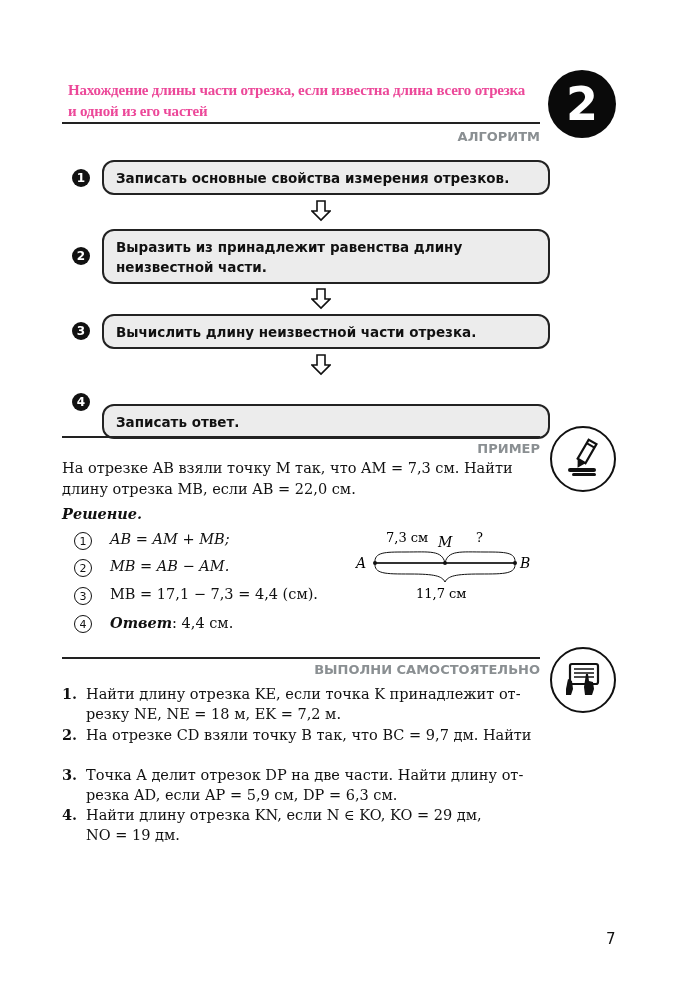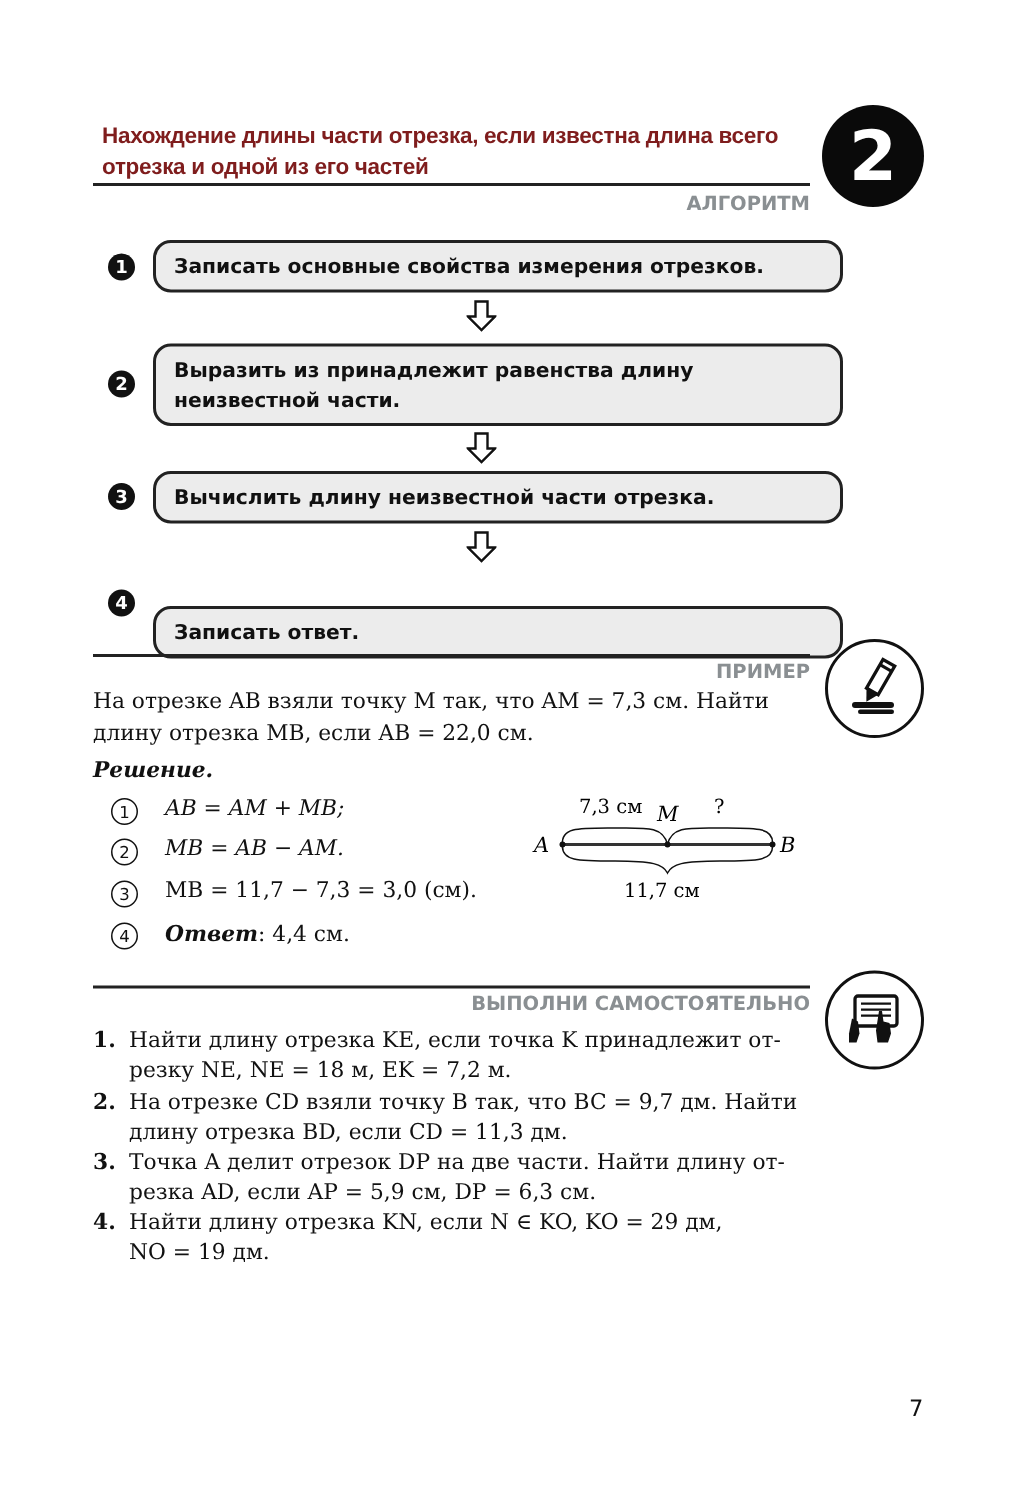--- a/index.html
+++ b/index.html
@@ -1,32 +1,32 @@
 <!DOCTYPE html>
 <html><head>
 <meta charset="utf-8">
 <style>
   html, body { margin:0; padding:0; }
   body { width:682px; height:1000px; background:#ffffff; position:relative; overflow:hidden;
          font-family:"DejaVu Serif", serif; color:#111; }
   .abs { position:absolute; }
-  .title { left:68px; top:80px; width:460px; font-family:Liberation Sans, sans-serif; font-weight:bold;
-           font-size:15px; line-height:21px; color:#7f1d1d; letter-spacing:-0.2px; }
+  .title { left:68px; top:80px; width:460px; font-family:Liberation Serif, serif; font-weight:bold;
+           font-size:15px; line-height:21px; color:#ec4899; letter-spacing:-0.2px; }
   .rule { position:absolute; left:62px; width:478px; height:2px; background:#222; }
   .badge { left:548px; top:70px; width:68px; height:68px; border-radius:50%; background:#0a0a0a;
            color:#fff; font-family:"DejaVu Sans", sans-serif; font-weight:bold; font-size:46px;
            display:flex; align-items:center; justify-content:center; }
   .section-label { font-family:"DejaVu Sans", sans-serif; font-weight:bold; font-size:13px;
                    color:#8a8f92; text-align:right; right:142px; }
   .step-num { left:72px; width:18px; height:18px; border-radius:50%; background:#111; color:#fff;
               font-family:"DejaVu Sans", sans-serif; font-weight:bold; font-size:12px;
               display:flex; align-items:center; justify-content:center; }
   .step-box { left:102px; width:420px; border:2px solid #222; border-radius:12px; background:#ececec;
               font-family:"DejaVu Sans", sans-serif; font-weight:bold; font-size:13.5px; line-height:20px;
-              padding:6px 24px 5px 12px; color:#111; }
+              padding:6px 12px 5px 12px; color:#111; }
   .arrow { left:311px; width:20px; height:22px; }
   .body-text { font-size:14.5px; line-height:21px; }
   .sol-num { left:74px; width:16px; height:16px; border:1.5px solid #111; border-radius:50%;
              font-family:"DejaVu Sans", sans-serif; font-size:11px; display:flex; align-items:center;
              justify-content:center; }
   .sol-text { left:110px; font-size:14.5px; }
   .icon-circle { width:62px; height:62px; border:2px solid #111; border-radius:50%; background:#fff; }
   .task { left:62px; width:478px; font-size:14.5px; line-height:20px; }
   .task .n { position:absolute; left:0; font-weight:bold; }
   .task .t { margin-left:24px; display:block; }
@@ -77,21 +77,21 @@
 
 <div class="abs body-text" style="left:62px; top:458px; width:480px;">На отрезке AB взяли точку M так, что AM = 7,3 см. Найти</div>
 <div class="abs body-text" style="left:62px; top:479px; width:480px;">длину отрезка MB, если AB = 22,0 см.</div>
 <div class="abs body-text" style="left:62px; top:503px; font-weight:bold; font-style:italic;">Решение.</div>
 
 <div class="abs sol-num" style="top:532px;">1</div>
 <div class="abs sol-text" style="top:531px; font-style:italic;">AB = AM + MB;</div>
 <div class="abs sol-num" style="top:559px;">2</div>
 <div class="abs sol-text" style="top:558px; font-style:italic;">MB = AB − AM.</div>
 <div class="abs sol-num" style="top:587px;">3</div>
-<div class="abs sol-text" style="top:586px;">MB = 11,7 − 7,3 = 3,0 (см).</div>
+<div class="abs sol-text" style="top:586px;">MB = 17,1 − 7,3 = 4,4 (см).</div>
 <div class="abs sol-num" style="top:615px;">4</div>
 <div class="abs sol-text" style="top:614px;"><b><i>Ответ</i></b><span>: 4,4 см.</span></div>
 
 <svg class="abs" style="left:350px; top:520px;" width="190" height="85" viewBox="0 0 190 85">
   <line x1="25" y1="43" x2="165" y2="43" stroke="#333" stroke-width="2"></line>
   <circle cx="25" cy="43" r="2" fill="#111"></circle>
   <circle cx="95" cy="43" r="2" fill="#111"></circle>
   <circle cx="165" cy="43" r="2" fill="#111"></circle>
   <path d="M25 43 C25 30 40 30 60 30 C80 30 90 28 95 22 C100 28 110 30 130 30 C150 30 165 30 165 43" fill="none" stroke="#111" stroke-width="1" opacity="0"></path>
   <path d="M25 43 C24 32 35 32 55 32 C80 32 92 30 95 43" fill="none" stroke="#111" stroke-width="1"></path>
@@ -119,21 +119,20 @@
 </div>
 
 <div class="abs task" style="top:684px;">
   <span class="n">1.</span>
   <span class="t">Найти длину отрезка KE, если точка K принадлежит от-</span>
   <span class="t">резку NE, NE = 18 м, EK = 7,2 м.</span>
 </div>
 <div class="abs task" style="top:725px;">
   <span class="n">2.</span>
   <span class="t">На отрезке CD взяли точку B так, что BC = 9,7 дм. Найти</span>
-  <span class="t">длину отрезка BD, если CD = 11,3 дм.</span>
 </div>
 <div class="abs task" style="top:765px;">
   <span class="n">3.</span>
   <span class="t">Точка A делит отрезок DP на две части. Найти длину от-</span>
   <span class="t">резка AD, если AP = 5,9 см, DP = 6,3 см.</span>
 </div>
 <div class="abs task" style="top:805px;">
   <span class="n">4.</span>
   <span class="t">Найти длину отрезка KN, если N ∈ KO, KO = 29 дм,</span>
   <span class="t">NO = 19 дм.</span>

